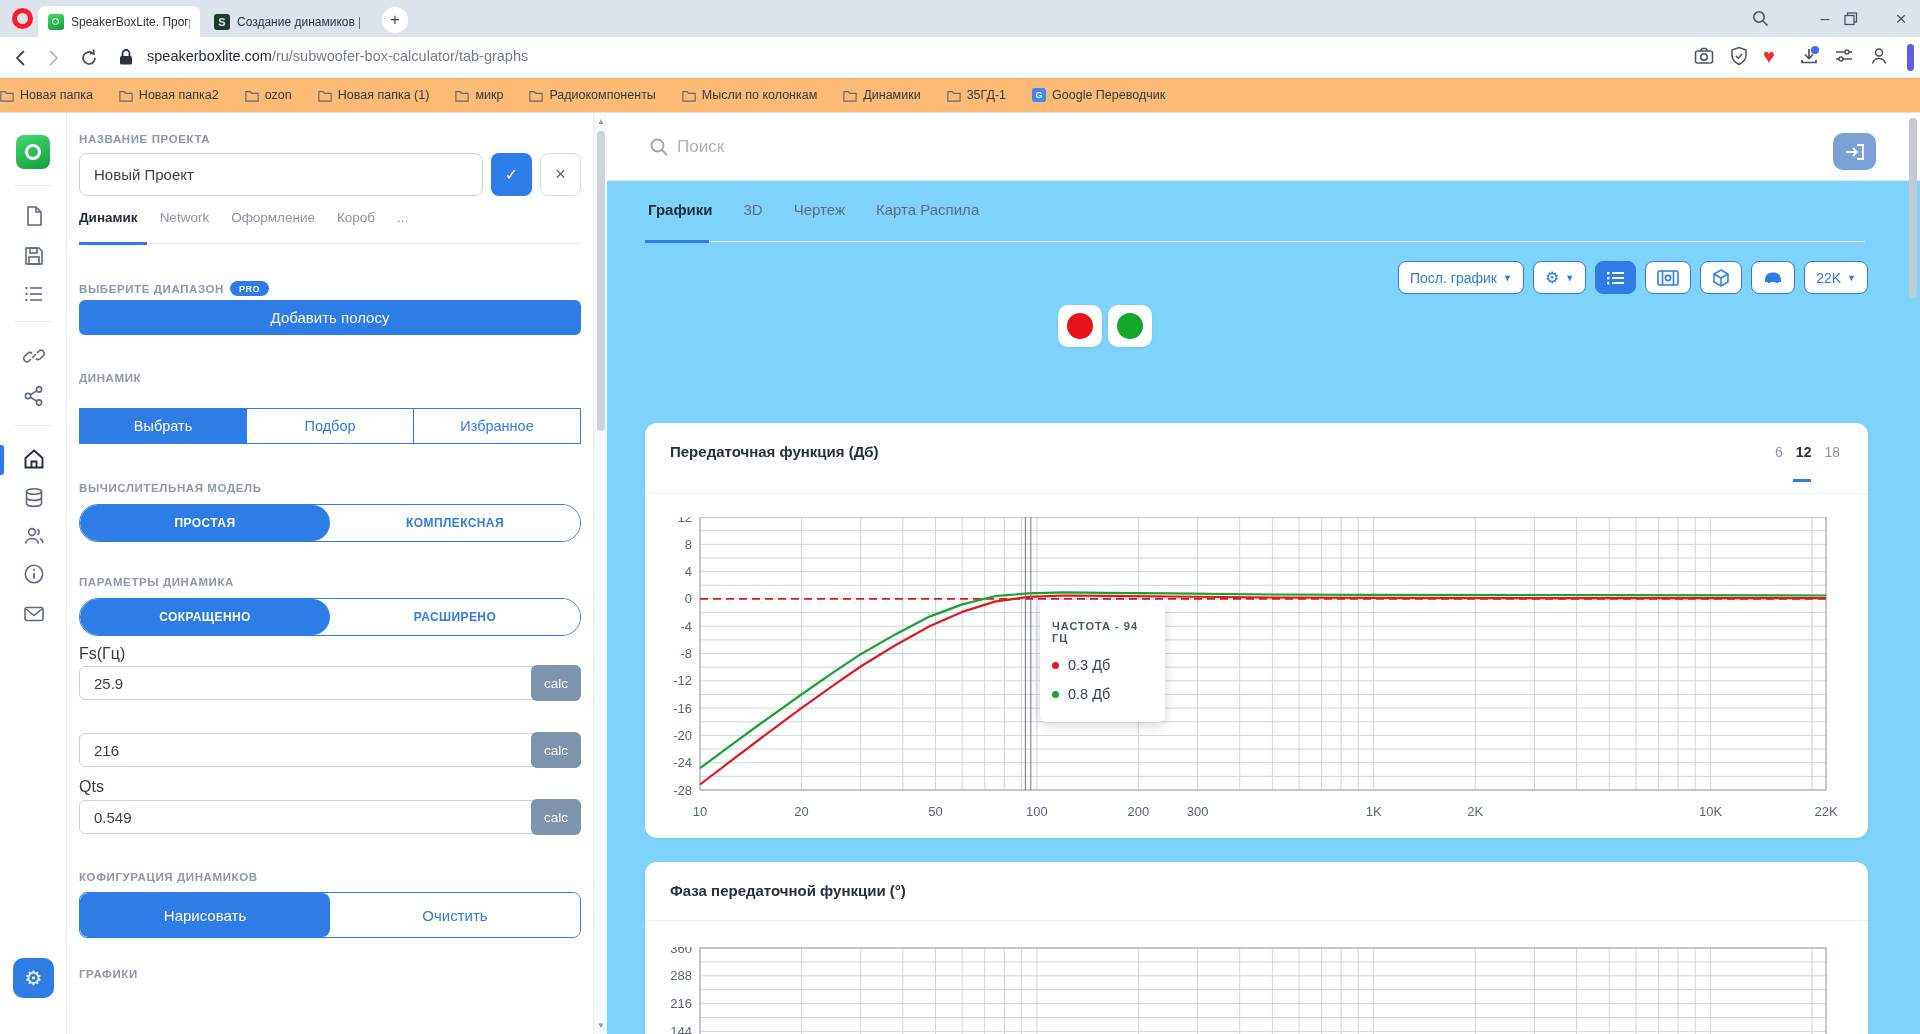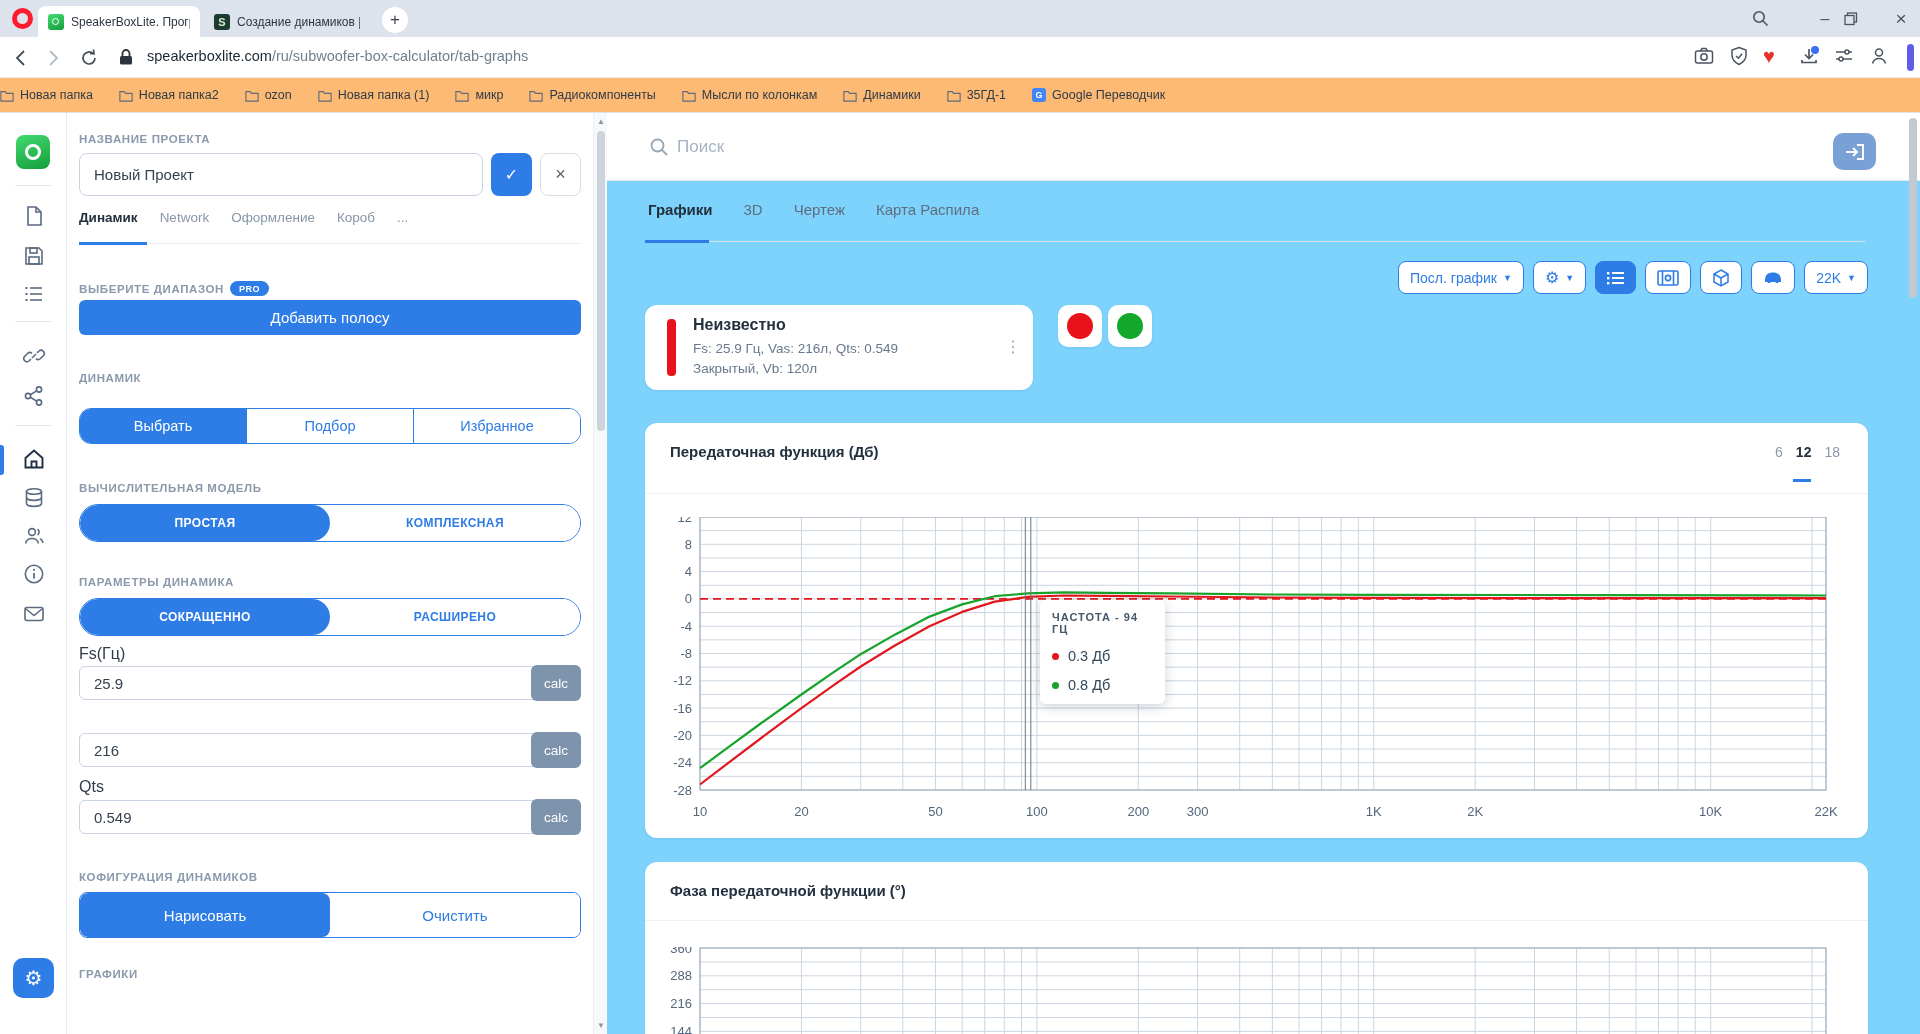--- a/index.html
+++ b/index.html
@@ -58,21 +58,21 @@
   .ptabs { top:97px; height:34px; display:flex; gap:22px; font-size:13.5px; color:#8796a6; border-bottom:1px solid #e7ebf0; }
   .ptabs .pt.active { color:#232f3d; font-weight:bold; }
   .ptabs-underline { position:absolute; left:12px; top:129px; width:68px; height:3px; background:#2e7ce5; }
 
   .pro-badge { display:inline-block; margin-left:6px; background:#2e7ce5; color:#fff; font-size:9px; font-weight:bold; border-radius:999px; padding:2.5px 9px; vertical-align:1px; letter-spacing:.5px;margin-top:8px; }
   .btn-primary { top:187px; height:35px; width:502px; background:#2e7ce5; border:none; border-radius:6px; color:#fff; font-size:15px; font-family:inherit; }
 
   .seg { display:flex; border:1px solid #2e7ce5; overflow:hidden; }
   .seg > div { flex:1; display:flex; align-items:center; justify-content:center; color:#2e7ce5; background:#fff; }
   .seg > div.on { background:#2e7ce5; color:#fff; }
-  .seg3 { top:295px; height:36px; border-radius:12px; font-size:14.5px; }
+  .seg3 { top:295px; height:36px; border-radius:0; font-size:14.5px; }
   .seg3 > div + div { border-left:1px solid #2e7ce5; }
   .pill { border-radius:999px; font-size:12px; font-weight:bold; letter-spacing:.4px; }
   .pill > div.on { border-radius:999px; }
   .pill1 { top:391px; height:38px; }
   .pill2 { top:485px; height:38px; }
   .seg2 { top:779px; height:46px; border-radius:8px; font-size:15px; }
   .seg2 > div.on { border-radius:8px; }
 
   .frow { height:34px; position:absolute; left:12px; right:12px; }
   .frow input { width:100%; height:34px; border:1px solid #c9d4e0; border-radius:6px; padding:0 12px 0 14px; font-size:15px; color:#36424f; font-family:inherit; }
@@ -117,21 +117,21 @@
   .slopes { position:absolute; right:28px; top:21px; display:flex; gap:13px; font-size:14px; color:#8b98a8; }
   .slopes .on { color:#23313f; font-weight:bold; }
   .slope-underline { position:absolute; right:57px; top:56px; width:18px; height:3px; background:#2e7ce5; }
 
   .gl { stroke:#ccd6e0; stroke-width:1; }
   .gb { fill:none; stroke:#a3b1bf; stroke-width:1.2; }
   .target { stroke:#e3171e; stroke-width:1.6; stroke-dasharray:8 5; }
   .cur { stroke:#6a7684; stroke-width:1; }
   .tick { font-size:13px; fill:#54667c; font-family:"Liberation Sans",sans-serif; }
 
-  .tooltip { position:absolute; left:395px; top:177px; width:125px; background:#fff; border-radius:6px; box-shadow:0 3px 12px rgba(30,50,80,.22); padding:11px 12px; }
+  .tooltip { position:absolute; left:395px; top:177px; width:125px; background:#fff; border-radius:6px; box-shadow:0 3px 12px rgba(30,50,80,.22); padding:20px 12px; }
   .tt-title { font-size:11px; font-weight:bold; letter-spacing:1px; color:#44576b; }
   .tt-item { display:flex; align-items:center; gap:9px; margin-top:13px; font-size:14.5px; color:#33475c; }
   .tt-dot { width:7px; height:7px; border-radius:50%; }
 
   .main-scrollbar { position:absolute; right:3px; top:3px; width:8px; height:912px; }
   .ms-thumb { position:absolute; top:2px; width:8px; height:180px; border-radius:4px; background:#c3c9d0; }
 </style>
 </head>
 <body>
 
@@ -509,27 +509,20 @@
           <svg width="20" height="15" viewBox="0 0 20 15">
             <path d="M2 10c0-2 .8-4.5 2-5.5C5.5 3 8 2.5 10 2.5s4.5.5 6 2C17.2 5.5 18 8 18 10v2h-2.2a2 2 0 0 1-3.6 0H7.8a2 2 0 0 1-3.6 0H2z" fill="#2e7ce5"></path>
           </svg>
         </button>
       <button class="tbtn">
           <span>22K</span>
           <span class="caret">▼</span>
         </button>
     </div>
 
-    <div class="spk-card">
-      <div class="spk-bar"></div>
-      <div class="spk-title">Неизвестно</div>
-      <div class="spk-l1">Fs: 25.9 Гц, Vas: 216л, Qts: 0.549</div>
-      <div class="spk-l2">Закрытый, Vb: 120л</div>
-      <div class="kebab">⋮</div>
-    </div>
     <button class="ind-btn" style="left:451px;">
         <span class="ind-circle" style="background: rgb(232, 19, 26);"></span>
       </button>
     <button class="ind-btn" style="left:501px;">
         <span class="ind-circle" style="background: rgb(19, 167, 43);"></span>
       </button>
 
     <div class="chart-card" id="chart1">
       <div class="ch-title">Передаточная функция (Дб)</div>
       <div class="slopes">

